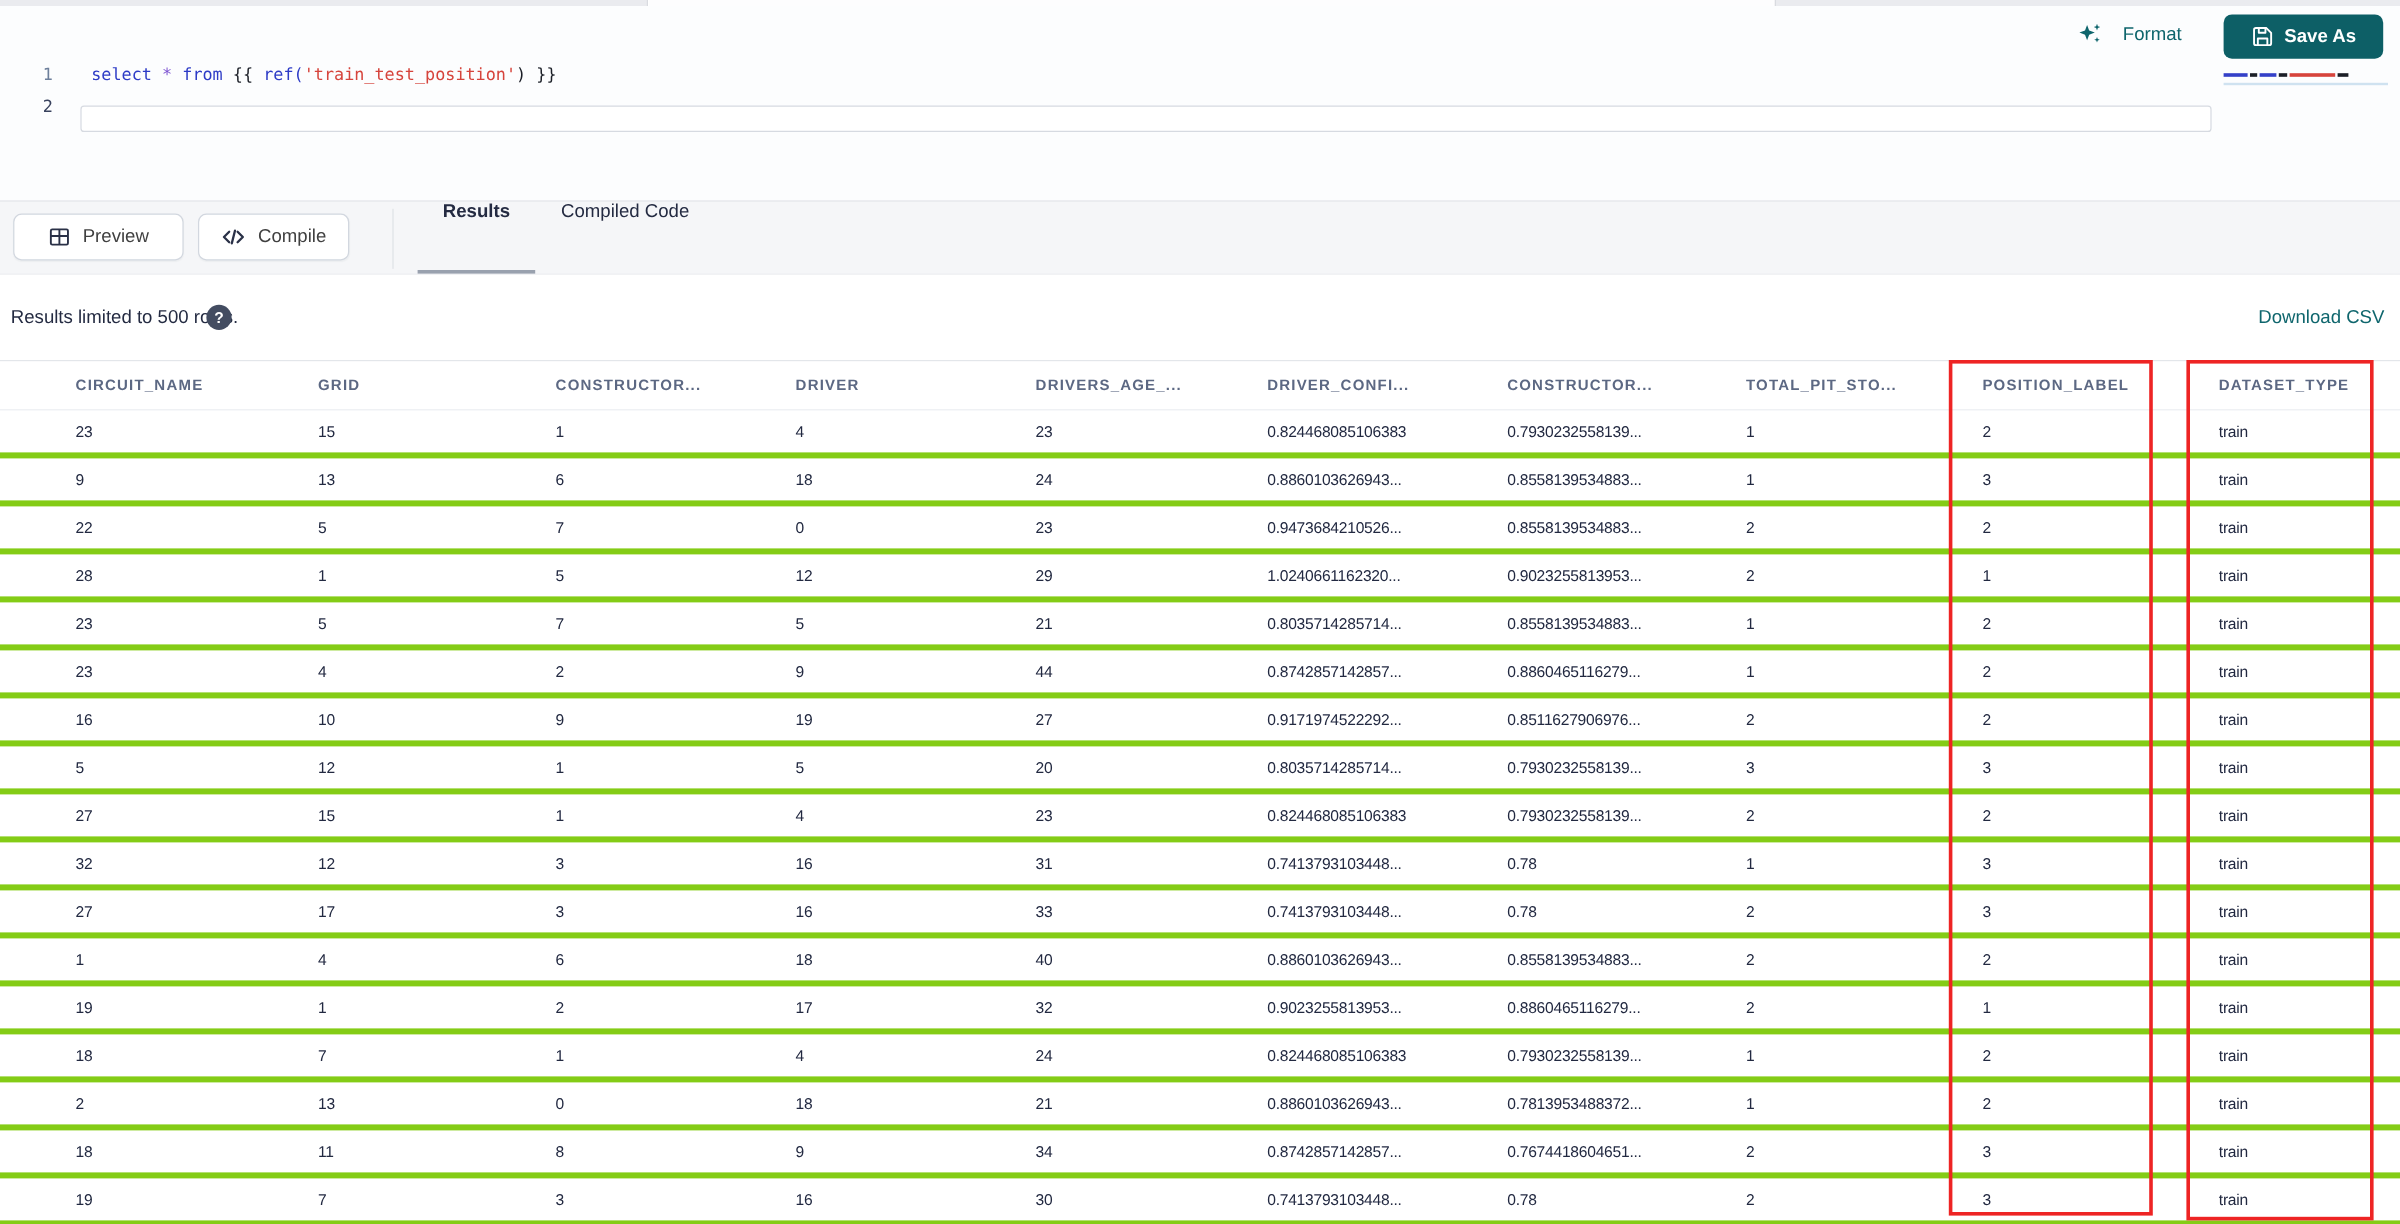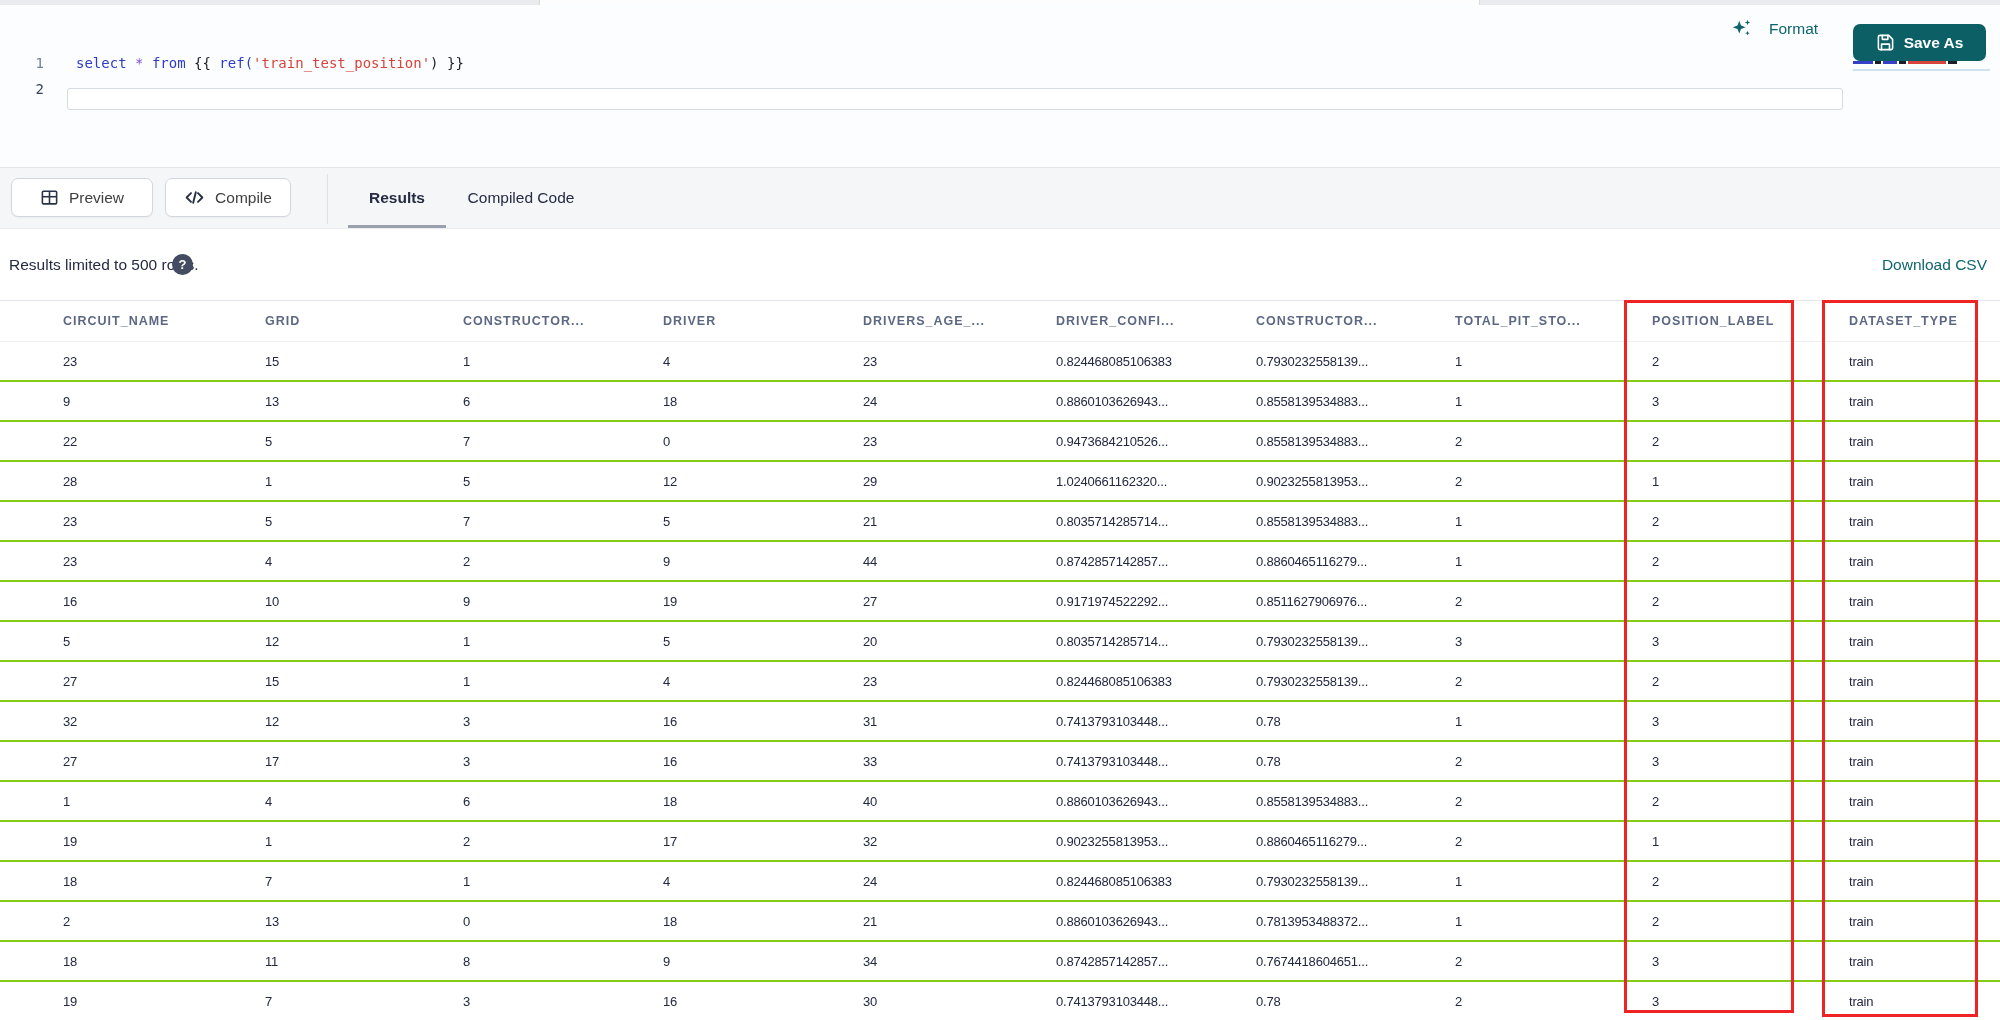--- a/index.html
+++ b/index.html
@@ -12,21 +12,21 @@
   .tab-strip .seg-gray-l { position:absolute; left:0; top:0; width:540px; height:5px; background:#eaebef; border-right:1px solid #d9dbe0; }
   .tab-strip .seg-white  { position:absolute; left:541px; top:0; width:938px; height:5px; background:#fdfdfe; }
   .tab-strip .seg-gray-r { position:absolute; left:1479px; top:0; width:521px; height:5px; background:#eaebef; border-left:1px solid #d9dbe0; }
 
   
   .editor { position:absolute; top:5px; left:0; width:2000px; height:162px; background:#fcfdfe; }
   .format-btn { position:absolute; left:1731px; top:10px; height:28px; display:flex; align-items:center; gap:16px;
     color:#0e656c; font-size:15.5px; cursor:pointer; }
   .saveas-btn { position:absolute; left:1853px; top:7px; width:133px; height:37px; background:#0d5f66;
     border-radius:7px; display:flex; align-items:center; justify-content:center; gap:9px;
-    color:#fff; font-size:15.5px; font-weight:700; cursor:pointer;margin-top:12px; }
+    color:#fff; font-size:15.5px; font-weight:700; cursor:pointer; }
   .minimap { position:absolute; left:1853px; top:56px; width:137px; }
   .minimap .mm-line { display:flex; gap:2px; height:3px; }
   .minimap .mm-line span { display:block; height:3px; }
   .mm-a { background:#3440c8; width:20px; } .mm-b { background:#1b1f27; width:6px; }
   .mm-c { background:#3440c8; width:14px; } .mm-d { background:#1b1f27; width:7px; }
   .mm-e { background:#d6443c; width:38px; } .mm-f { background:#1b1f27; width:9px; }
   .minimap .mm-rule { margin-top:5px; height:2px; background:#cfe2f0; width:137px; }
 
   .code-area { position:absolute; left:0; top:45px; width:1850px; }
   .code-line { position:relative; height:26px; font-family:"DejaVu Sans Mono", monospace; font-size:14px; line-height:26px; }
@@ -44,21 +44,21 @@
 
   
   .toolbar { position:absolute; top:167px; left:0; width:2000px; height:62px; background:#f5f6f8;
     border-top:1px solid #e3e5ea; border-bottom:1px solid #ebedf0; }
   .btn { position:absolute; top:10px; height:39px; background:#fff; border:1px solid #d2d7df; border-radius:7px;
     display:flex; align-items:center; justify-content:center; gap:10px; font-size:15.5px; color:#404040;
     cursor:pointer; box-shadow:0 1px 1px rgba(30,40,60,.04); }
   .btn-preview { left:11px; width:142px; }
   .btn-compile { left:165px; width:126px; }
   .toolbar .divider { position:absolute; left:327px; top:6px; width:1px; height:50px; background:#dee1e7; }
-  .tab { position:absolute; top:0; height:60px; display:flex; align-items:center; justify-content:center;
+  .tab { position:absolute; top:0; height:60px; display:flex; justify-content:center;
     font-size:15.5px; color:#242b42; cursor:pointer; }
   .tab-results { left:348px; width:98px; font-weight:700; }
   .tab-compiled { left:455px; width:132px; }
   .tab-underline { position:absolute; left:348px; bottom:0; width:98px; height:3px; background:#99a1ae; }
 
   
   .results-bar { position:absolute; top:229px; left:0; width:2000px; height:71px; background:#fff; }
   .limit-text { position:absolute; left:9px; top:0; height:71px; display:flex; align-items:center;
     font-size:15.5px; color:#242b42; }
   .help-icon { position:absolute; left:172px; top:25px; width:21px; height:21px; border-radius:50%;
@@ -67,21 +67,21 @@
   .download-link { position:absolute; right:13px; top:0; height:71px; display:flex; align-items:center;
     font-size:15.5px; color:#0f666d; cursor:pointer; }
 
   
   .table-wrap { position:absolute; top:300px; left:0; width:2000px; height:720px; border-top:1px solid #e3e6ea; background:#fff; }
   .thead, .tr { display:grid; padding-left:63px;
     grid-template-columns:202px 198px 200px 200px 193px 200px 199px 197px 197px 151px; }
   .thead { height:41px; border-bottom:1px solid #eceef2; }
   .th { display:flex; align-items:center; font-size:12.5px; font-weight:700; letter-spacing:1px;
     color:#5c6883; text-transform:uppercase; cursor:pointer; }
-  .tr { height:40px; border-bottom:2px solid #84cc16; }
+  .tr { height:40px; border-bottom:5px solid #84cc16; }
   .td { display:flex; align-items:center; font-size:13px; color:#222941; letter-spacing:-0.2px; }
 
   
   .hl-box { position:absolute; border:3px solid #ee2424; z-index:5; pointer-events:none; }
   .hl-box-1 { left:1624px; top:300px; width:170px; height:713px; }
   .hl-box-2 { left:1822px; top:300px; width:156px; height:717px; }
 
   svg.icon { display:block; }
 </style>
 </head>

